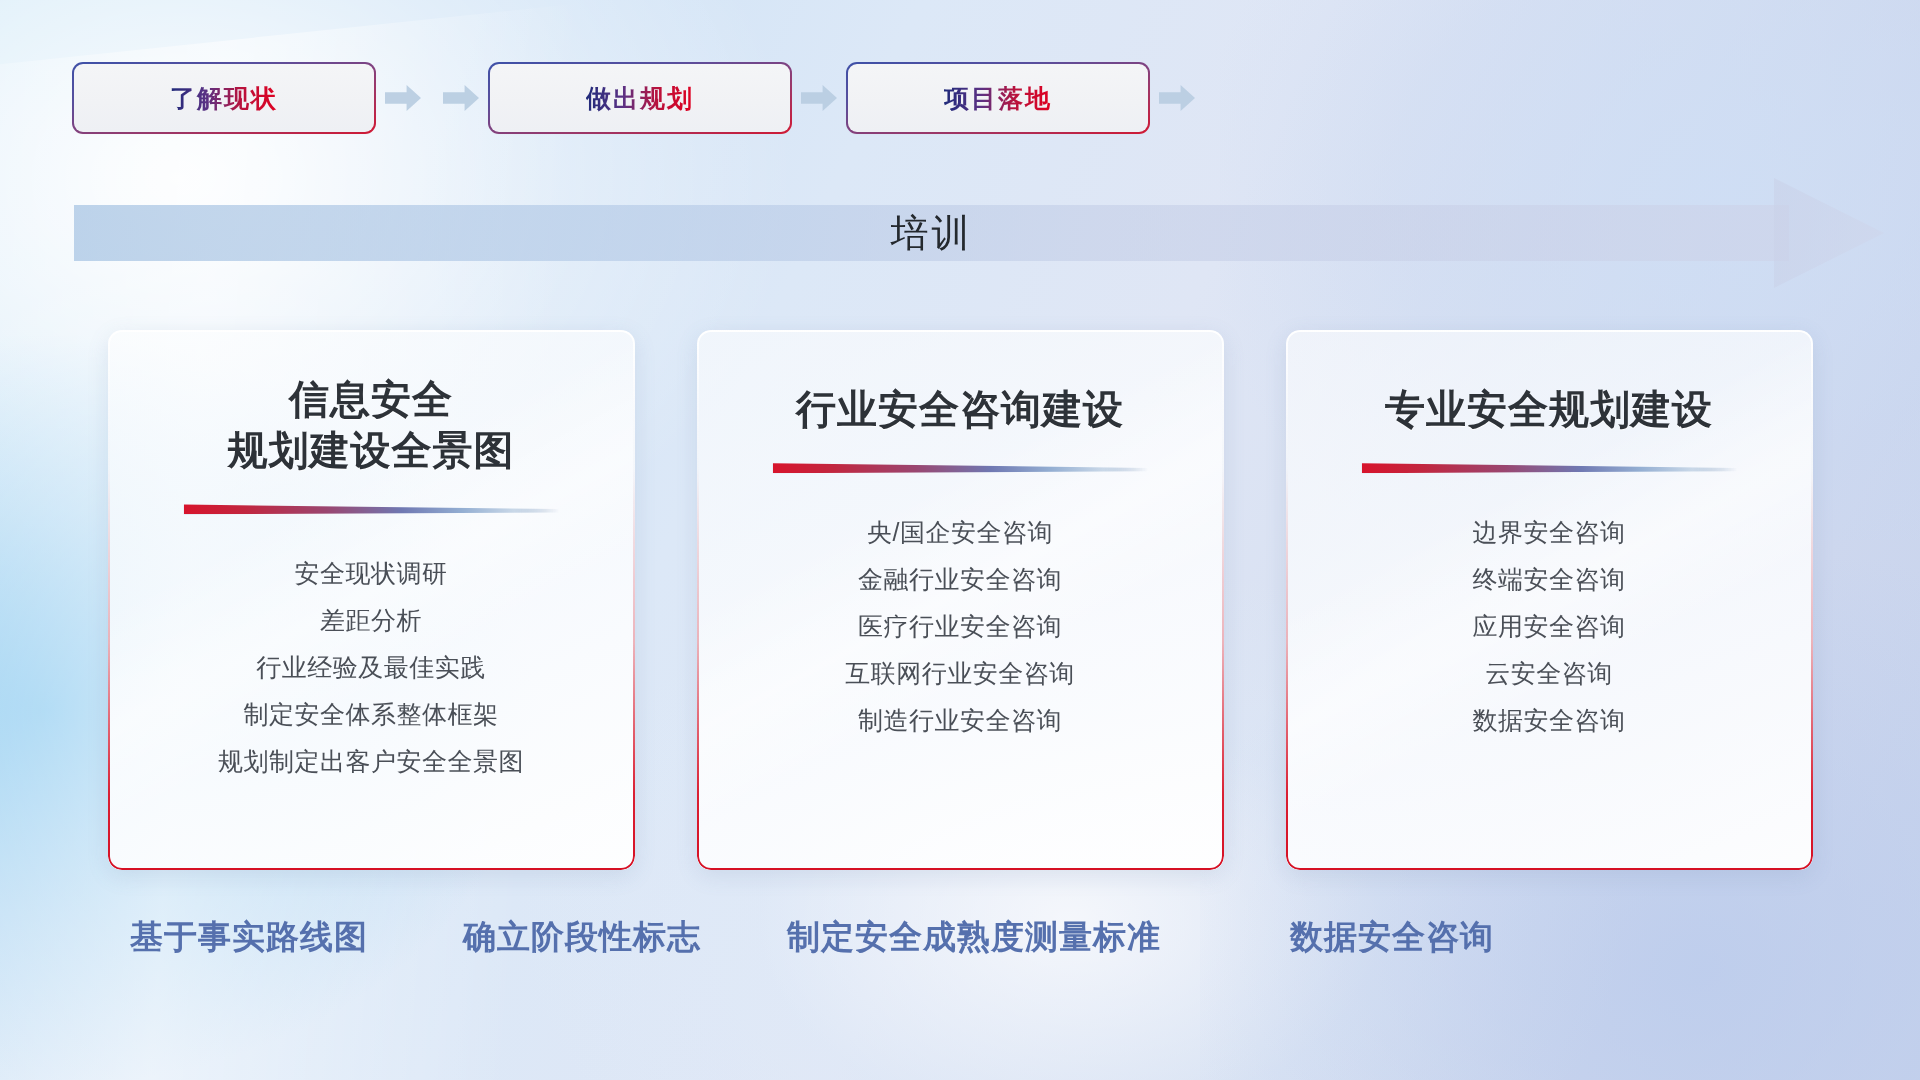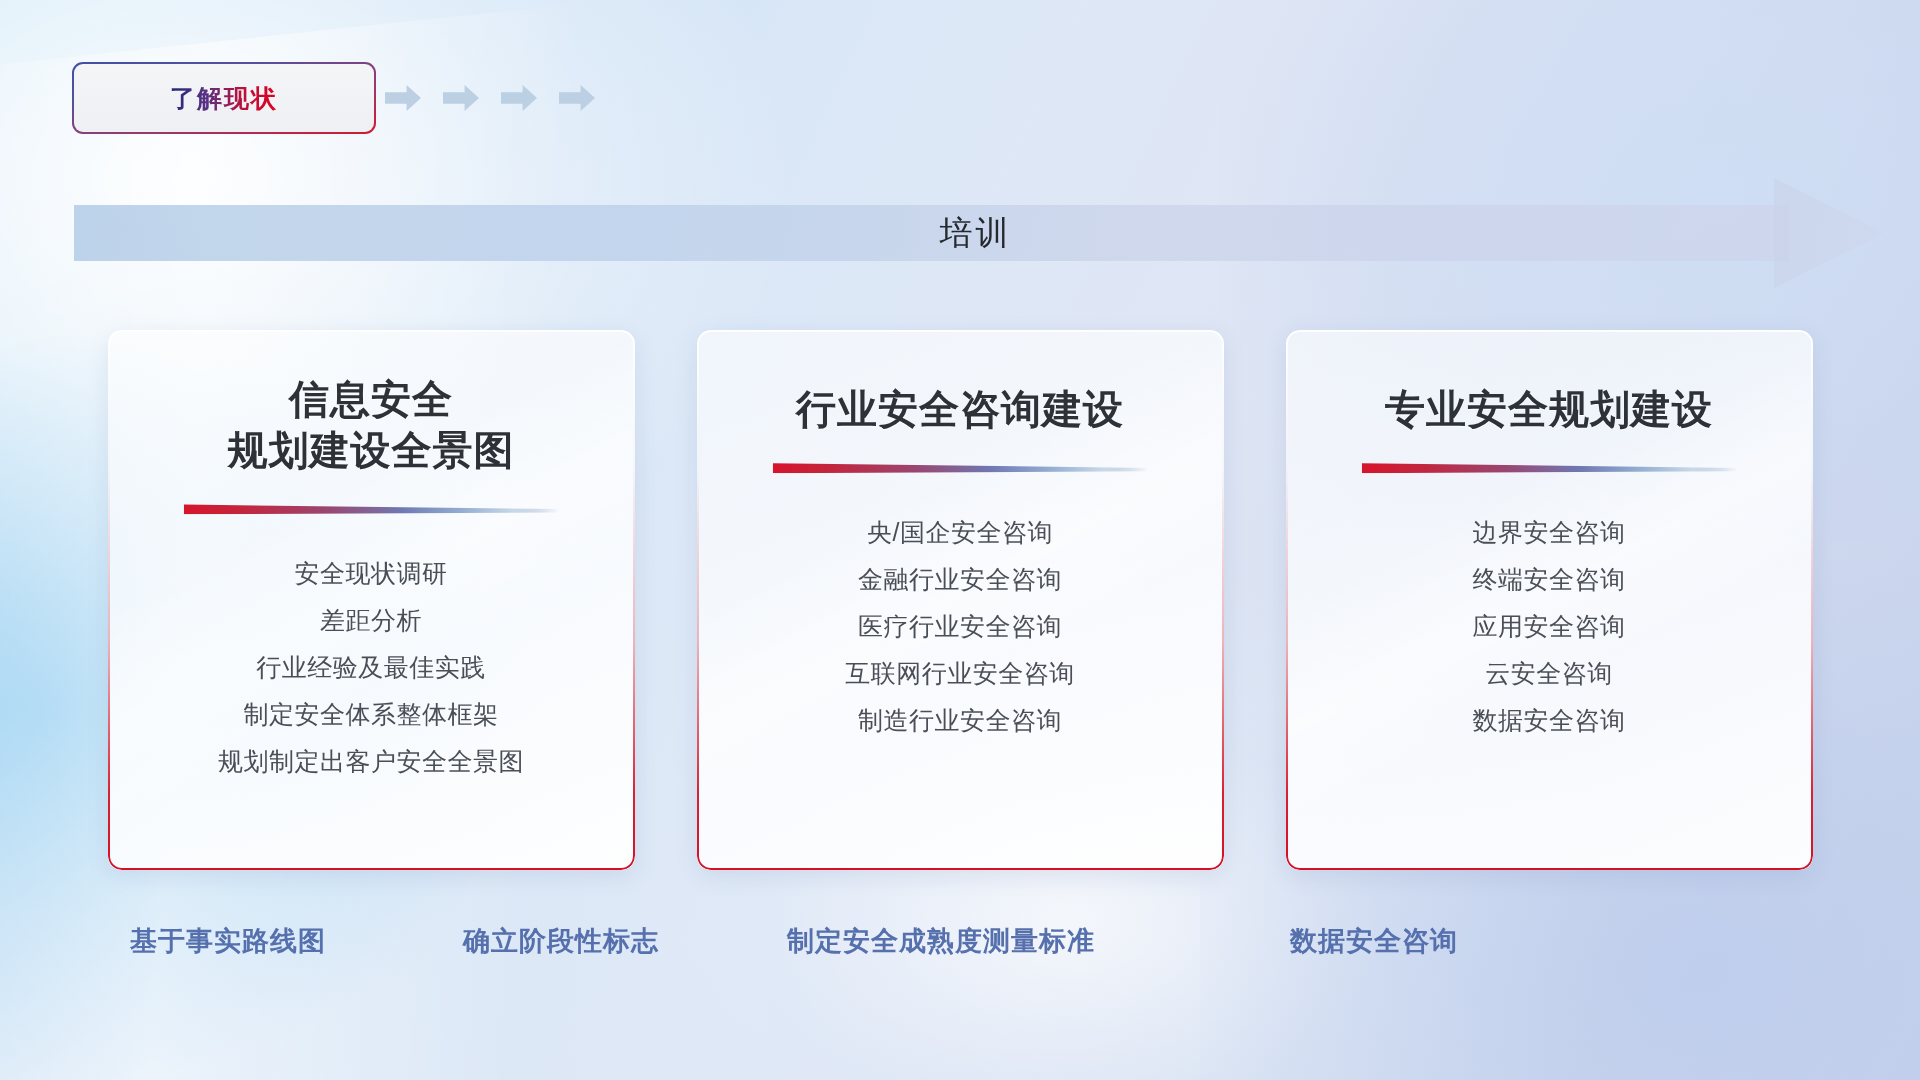--- a/index.html
+++ b/index.html
@@ -84,21 +84,21 @@
     background:linear-gradient(100deg,rgba(158,190,224,.66) 0%,rgba(176,199,229,.62) 30%,rgba(196,206,231,.60) 60%,rgba(205,210,232,.58) 100%);
   }
   .banner-head{
     position:absolute;left:1700px;top:-27px;width:110px;height:110px;
     background:linear-gradient(100deg,rgba(201,209,232,.58) 0%,rgba(207,213,234,.50) 100%);
     clip-path:polygon(0% 0%,0% 100%,100% 50%);
   }
   .banner-title{
     position:absolute;left:0;top:0;width:1715px;height:56px;
     display:flex;align-items:center;justify-content:center;
-    font-size:33px;font-weight:400;color:#24292e;letter-spacing:3px;padding-left:44px;
+    font-size:38px;font-weight:400;color:#24292e;letter-spacing:3px;
   }
 
   
   #cards{
     position:absolute;left:0;top:330px;width:1920px;height:540px;z-index:3;
     display:flex;justify-content:center;gap:62px;
   }
   .card{
     position:relative;width:527px;height:540px;border-radius:14px;
     background:linear-gradient(158deg,rgba(255,255,255,.58) 0%,rgba(250,252,254,.76) 30%,rgba(252,253,255,.88) 62%,rgba(255,255,255,.96) 100%);
@@ -140,22 +140,22 @@
   .card-list li{
     font-size:25px;color:#4a4f57;line-height:1.0;
     padding:11px 0;letter-spacing:.5px;
   }
 
   
   #captions{
     position:absolute;left:0;top:915px;width:1920px;height:46px;z-index:3;
   }
   .caption{
-    position:absolute;top:8px;
-    font-size:27px;font-weight:700;color:#5570ad;letter-spacing:1px;
+    position:absolute;top:0;
+    font-size:33px;font-weight:700;color:#5570ad;letter-spacing:1px;
     white-space:nowrap;
   }
   .caption.c0{left:130px;}
   .caption.c1{left:463px;}
   .caption.c2{left:787px;text-align:right;}
   .caption.c3{left:1290px;}
 </style>
 </head>
 <body>
 
@@ -176,24 +176,30 @@
     <span class="step-label">了解现状</span>
   </div>
   <div class="step-gap">
     <span class="step-arrow"></span>
   </div>
 
   <div class="step-gap">
     <span class="step-arrow"></span>
   </div>
 
-  <div class="step-gap">
-    <span class="step-arrow"></span>
-  </div>
-
+  <div class="step-box">
+    <span class="step-label">做出规划</span>
+  </div>
+  <div class="step-gap">
+    <span class="step-arrow"></span>
+  </div>
+
+  <div class="step-box">
+    <span class="step-label">项目落地</span>
+  </div>
   <div class="step-gap">
     <span class="step-arrow"></span>
   </div>
 
 
   <div class="edge-pad"></div>
 </div>
 
 <div id="banner">
   <div class="banner-body"></div>

